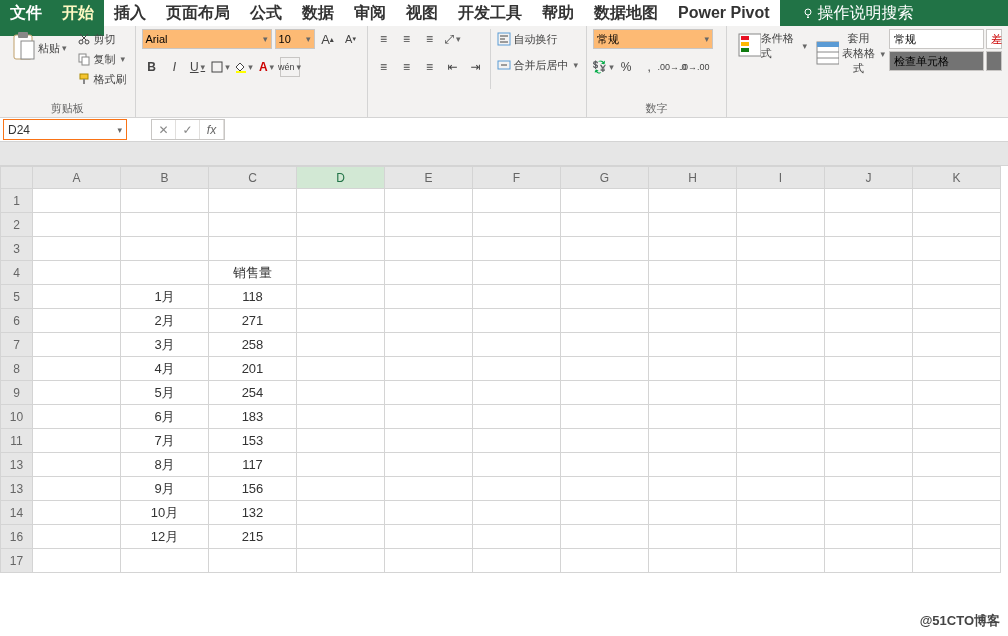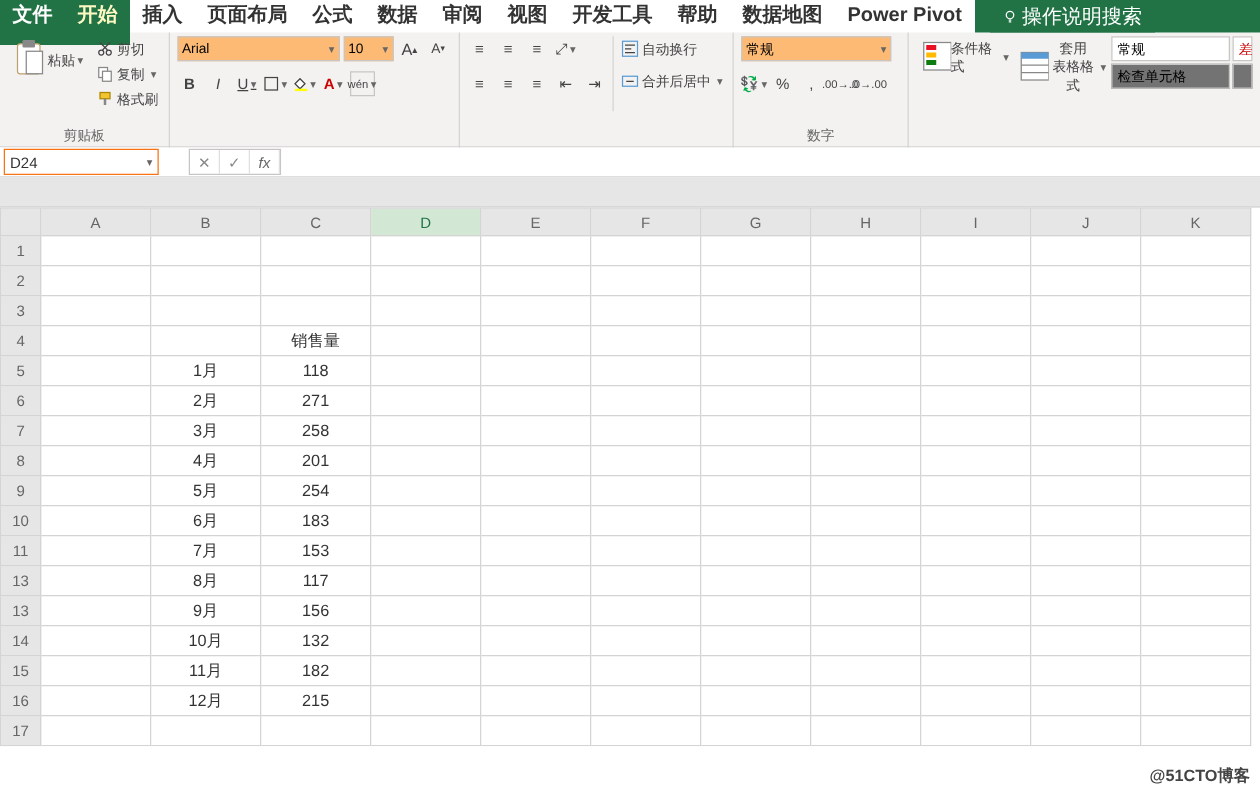--- a/index.html
+++ b/index.html
@@ -495,34 +495,20 @@
           <td class="cell"></td>
           <td class="cell"></td>
           <td class="cell"></td>
           <td class="cell"></td>
           <td class="cell"></td>
           <td class="cell"></td>
           <td class="cell"></td>
           <td class="cell"></td>
         </tr>
         <tr>
-          <th class="rowhead">15</th>
-          <td class="cell"></td>
-          <td class="cell">11月</td>
-          <td class="cell">182</td>
-          <td class="cell"></td>
-          <td class="cell"></td>
-          <td class="cell"></td>
-          <td class="cell"></td>
-          <td class="cell"></td>
-          <td class="cell"></td>
-          <td class="cell"></td>
-          <td class="cell"></td>
-        </tr>
-        <tr>
           <th class="rowhead">16</th>
           <td class="cell"></td>
           <td class="cell">12月</td>
           <td class="cell">215</td>
           <td class="cell"></td>
           <td class="cell"></td>
           <td class="cell"></td>
           <td class="cell"></td>
           <td class="cell"></td>
           <td class="cell"></td>

